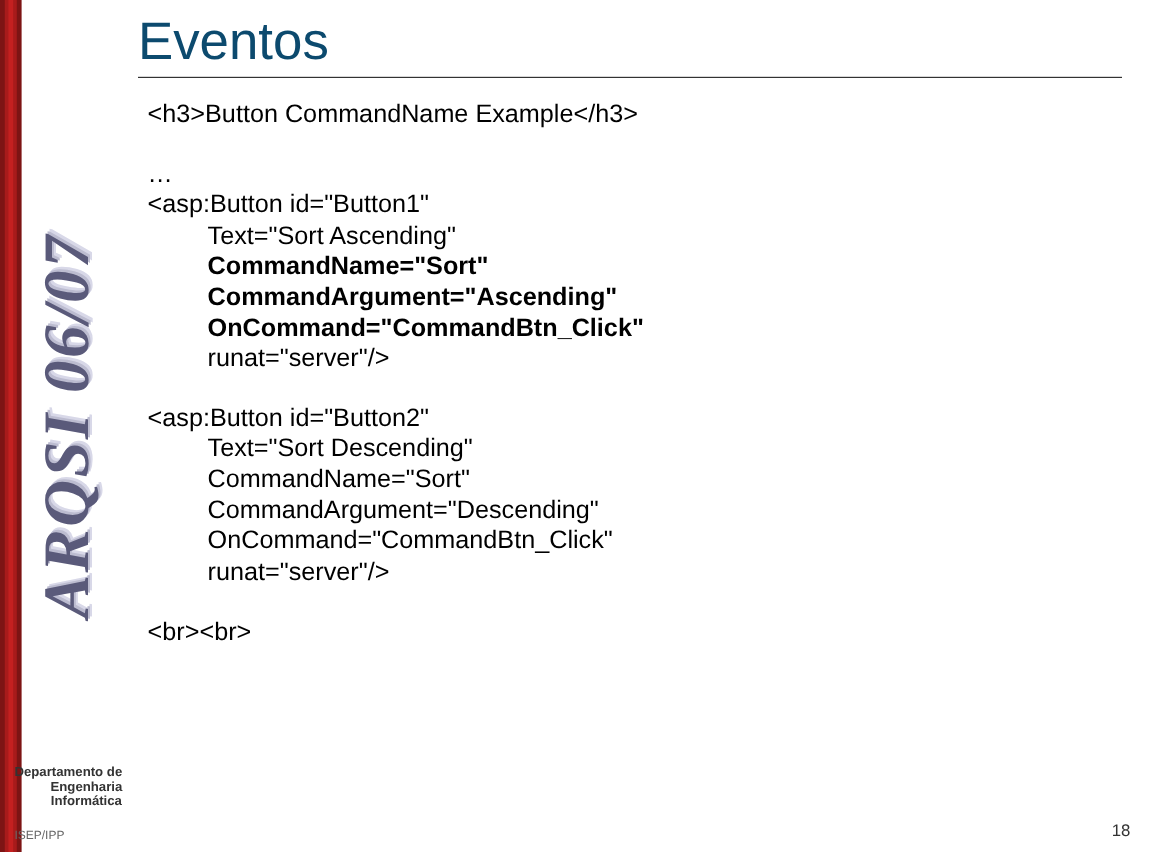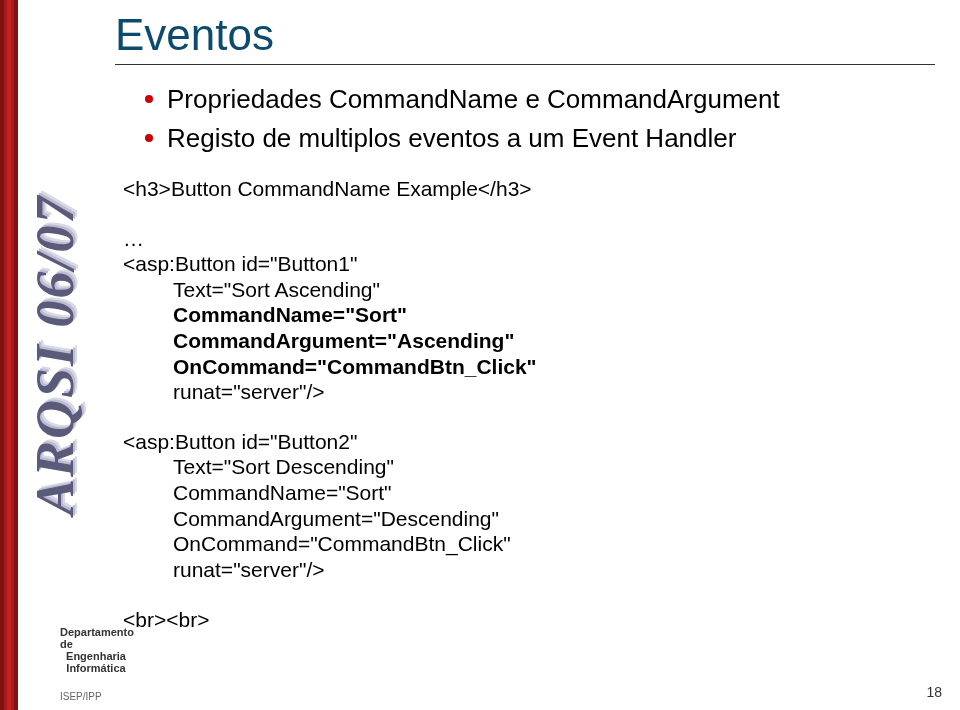--- a/index.html
+++ b/index.html
@@ -34,21 +34,20 @@
     letter-spacing: 2px;
     color: #5a5a7a;
     text-shadow: 2px 2px 0 #bcbcd0, 4px 4px 0 #d8d8e8;
     white-space: nowrap;
   }
   .footer-logo {
     position: absolute;
     left: 12px;
     bottom: 8px;
     width: 120px;
-    padding-left: 48px;
   }
   .footer-logo .line1 { font-size: 11px; color: #333; font-weight: bold; }
   .footer-logo .line2 { font-size: 11px; color: #333; font-weight: bold; text-align: center; }
   .footer-logo .line3 { font-size: 10px; color: #666; margin-top: 17px; }
   .page-num {
     position: absolute;
     right: 18px;
     bottom: 10px;
     font-size: 14px;
     color: #333;
@@ -106,30 +105,20 @@
   <div class="line2">Engenharia Informática</div>
   <div class="line3">ISEP/IPP</div>
 </div>
 
 <div class="page-num">18</div>
 
 <div class="content">
   <div class="title">Eventos</div>
   <hr class="title-rule">
 
-  <div class="bullets">
-    <div class="bullet-row">
-      <div class="bullet-dot"></div>
-      <div class="bullet-text">Propriedades CommandName e CommandArgument</div>
-    </div>
-    <div class="bullet-row">
-      <div class="bullet-dot"></div>
-      <div class="bullet-text">Registo de multiplos eventos a um Event Handler</div>
-    </div>
-  </div>
 
   <div class="code-block">
     <p>&lt;h3&gt;Button CommandName Example&lt;/h3&gt;</p>
     <div class="gap"></div>
     <p>…</p>
     <p>&lt;asp:Button id="Button1"</p>
     <p class="indent1">Text="Sort Ascending"</p>
     <p class="indent1 bold">CommandName="Sort"</p>
     <p class="indent1 bold">CommandArgument="Ascending"</p>
     <p class="indent1 bold">OnCommand="CommandBtn_Click"</p>

